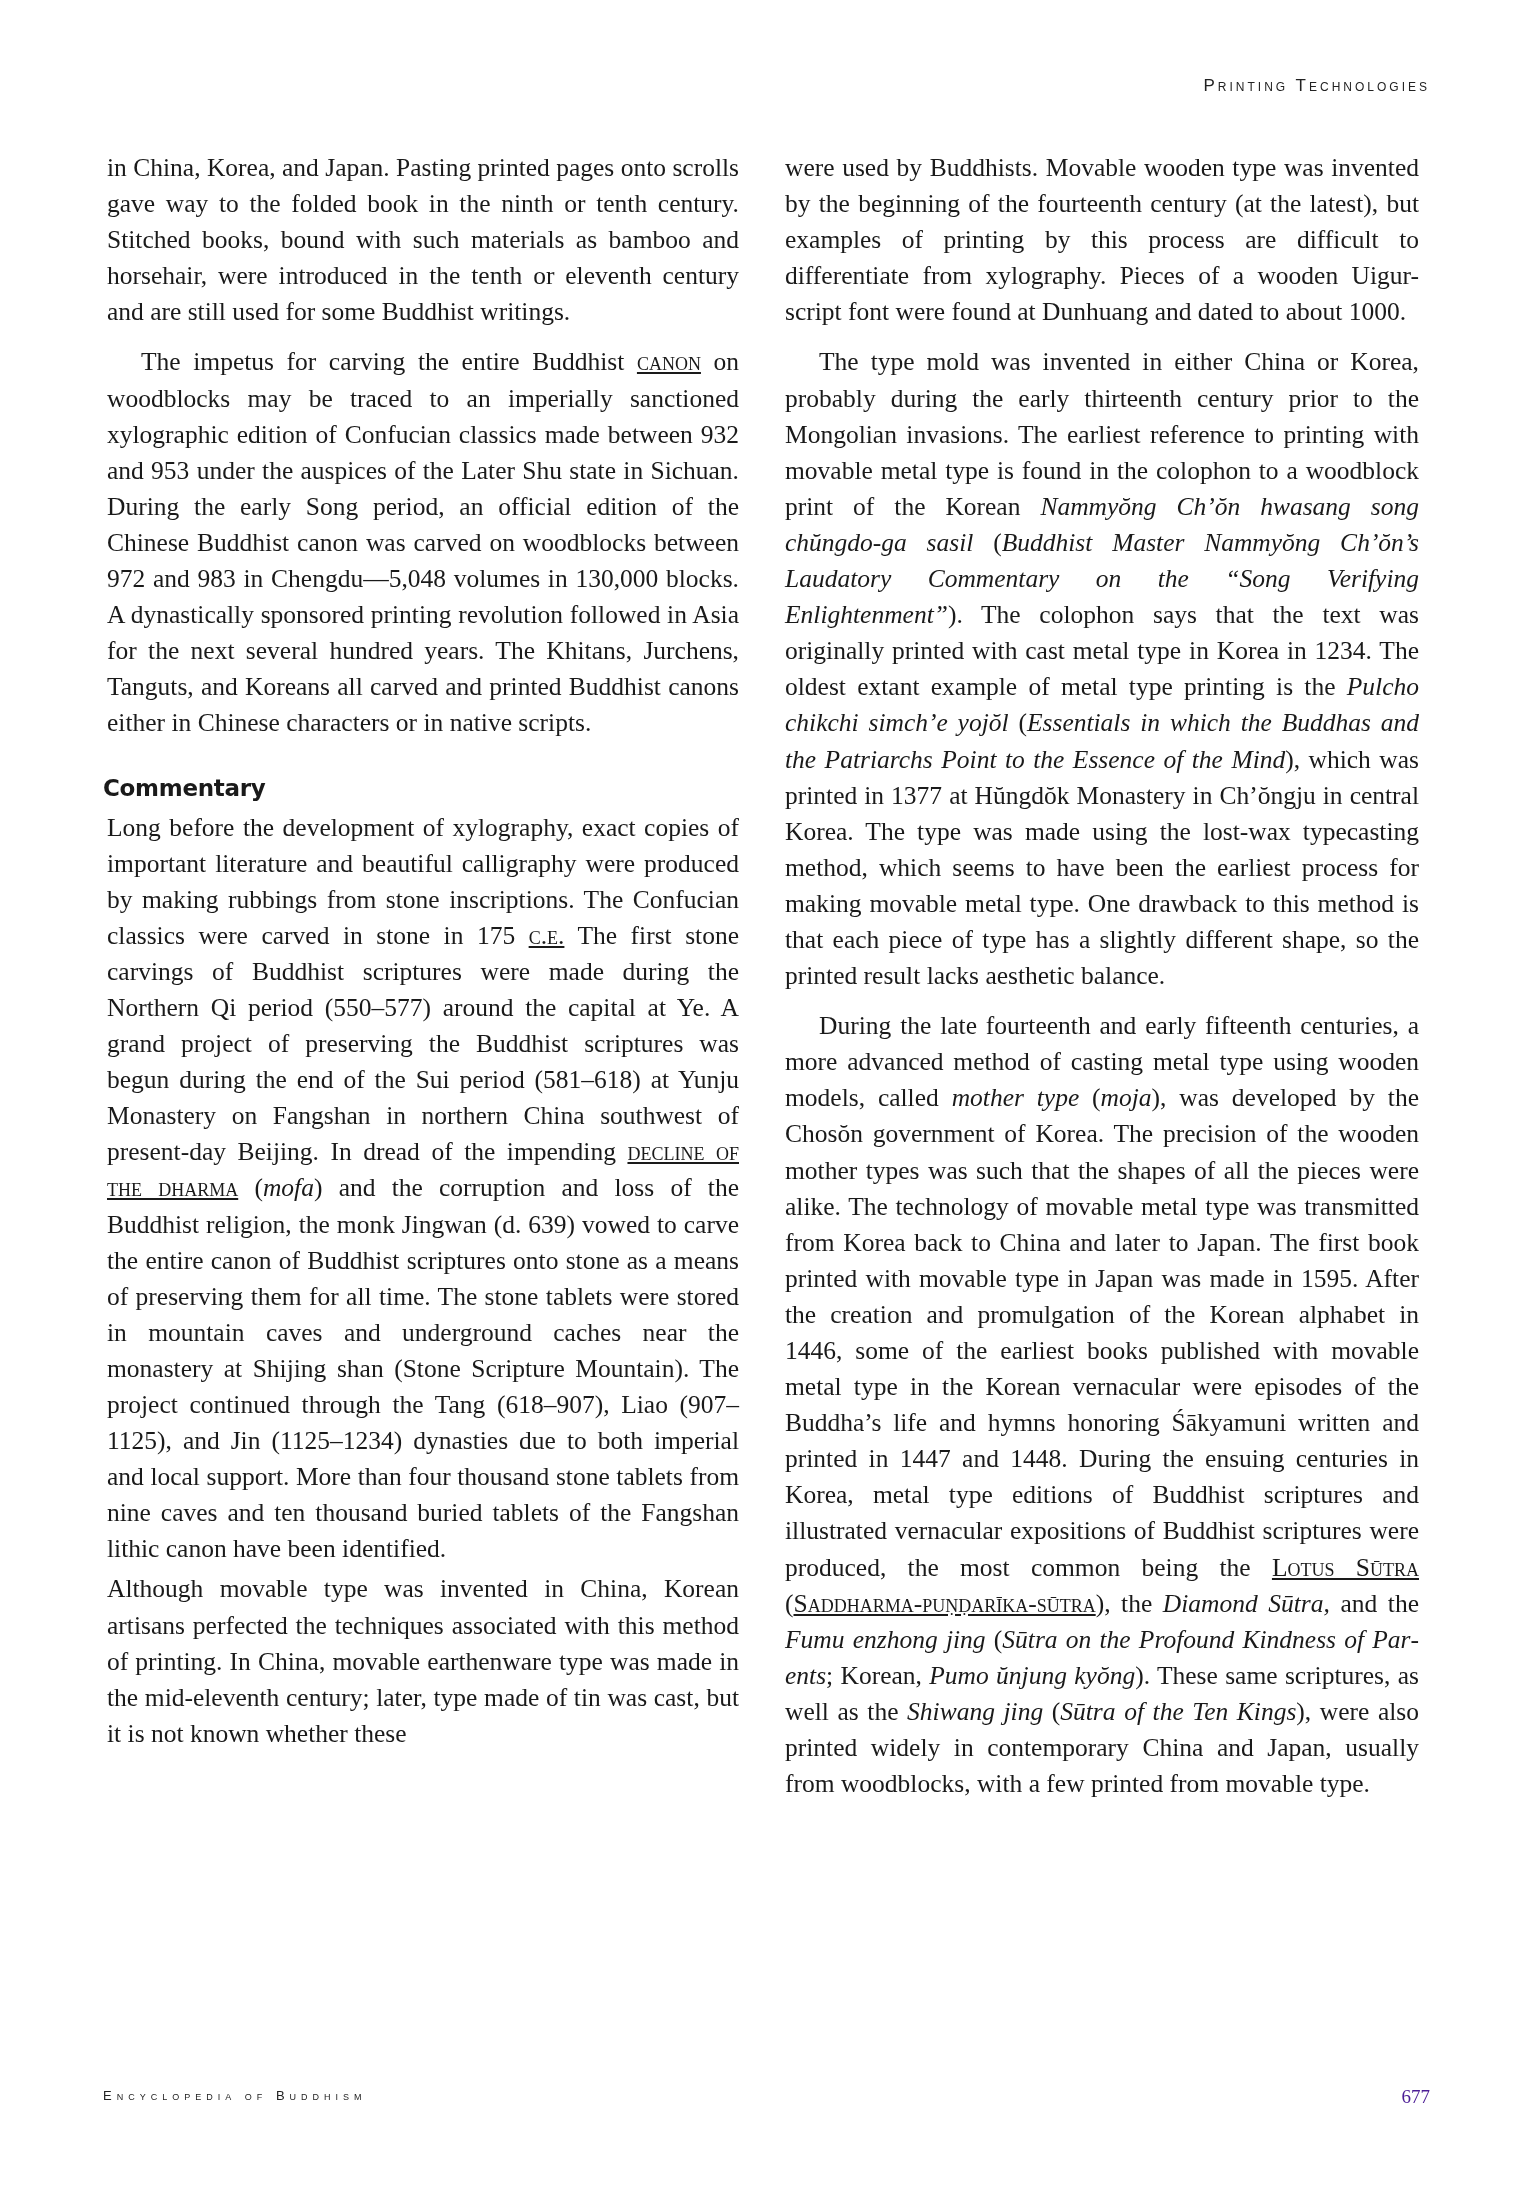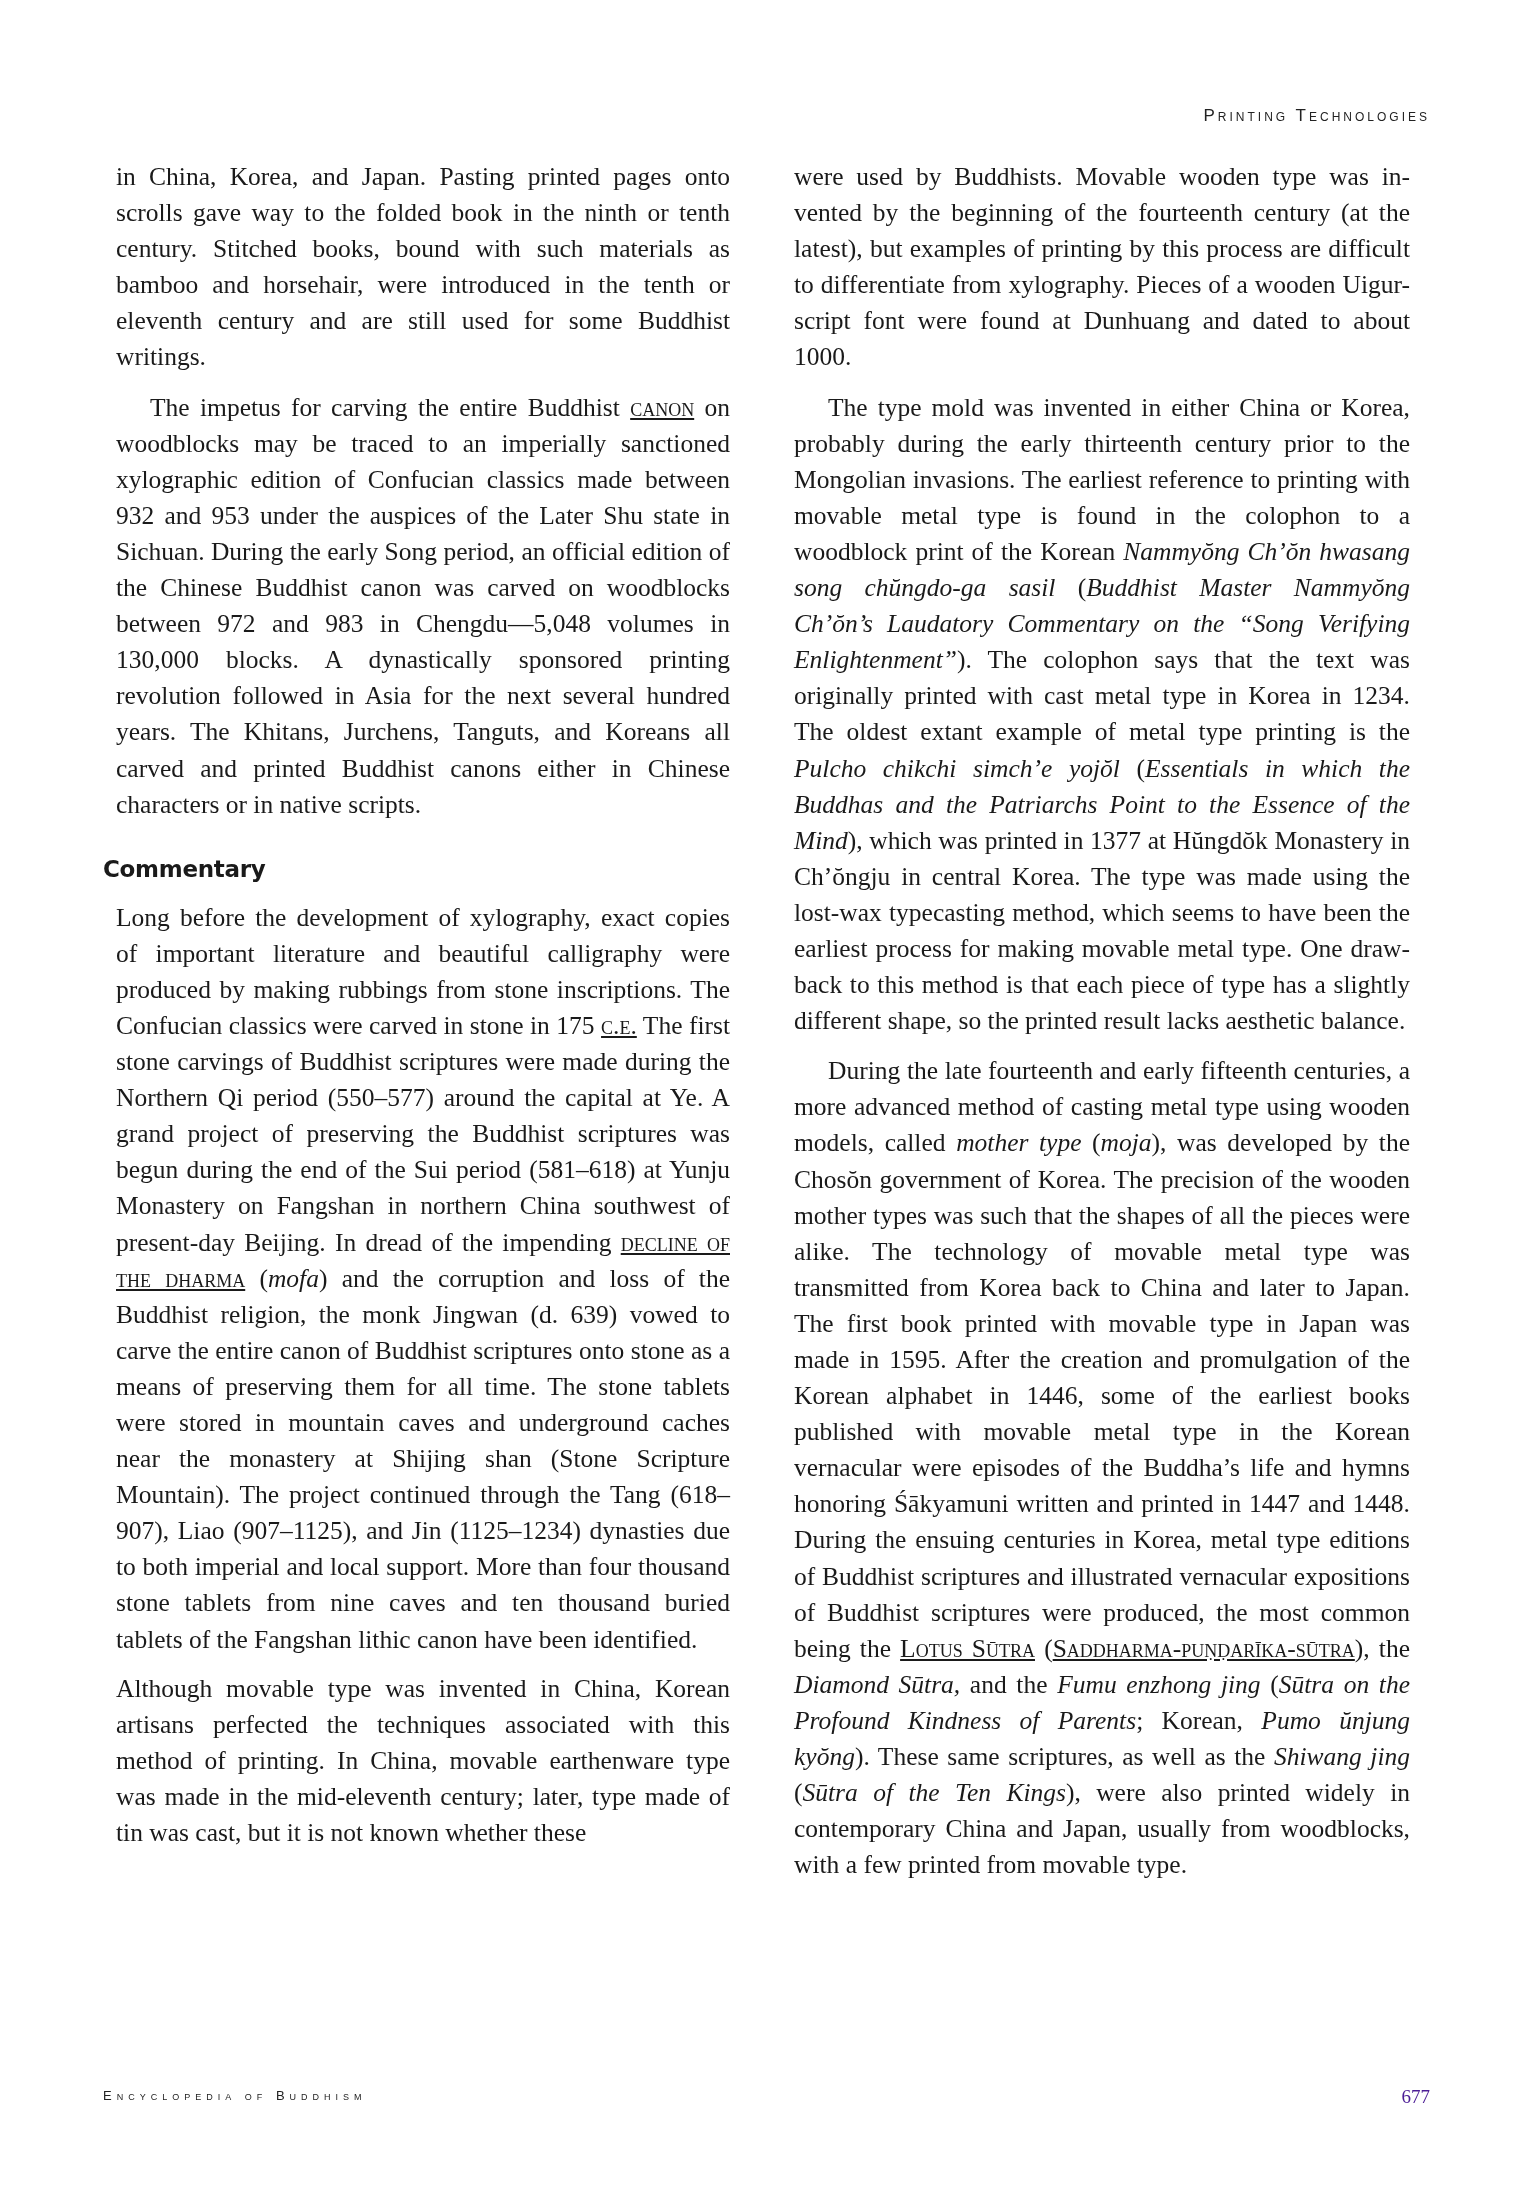--- a/index.html
+++ b/index.html
@@ -1,29 +1,29 @@
 <!DOCTYPE html>
 <html><head>
 <meta charset="utf-8">
 <style>
   html, body { margin: 0; padding: 0; background: #ffffff; }
   body { width: 1522px; height: 2200px; position: relative; overflow: hidden; color: #1a1a1a; }
   .running-head {
     position: absolute; top: 76px; right: 92px;
     font-family: "Liberation Sans", sans-serif; font-size: 17px; letter-spacing: 3px;
-    font-variant: small-caps; color: #222; margin-top: 30px;
+    font-variant: small-caps; color: #222;
   }
   .col {
     position: absolute; top: 146px; width: 640px;
     font-family: "Liberation Serif", serif; font-size: 25.5px; line-height: 36.1px;
     text-align: justify; hyphens: manual;
   }
   .col.left { left: 103px; }
   .col.right { left: 781px; width: 642px; }
-  .col p { margin: 13px; }
+  .col p { margin: 4px; }
   .col p.indent { text-indent: 34px; margin-top: 14px; }
   .col h3 {
     font-family: "DejaVu Sans", sans-serif; font-weight: bold; font-size: 23px;
     margin: 28px 0 0 0; line-height: 36px; letter-spacing: -0.3px;
   }
   .sc { font-variant: small-caps; text-decoration: underline; }
   .footer-title {
     position: absolute; top: 2088px; left: 103px;
     font-family: "Liberation Sans", sans-serif; font-size: 13px; letter-spacing: 5px;
     font-variant: small-caps; color: #222;

